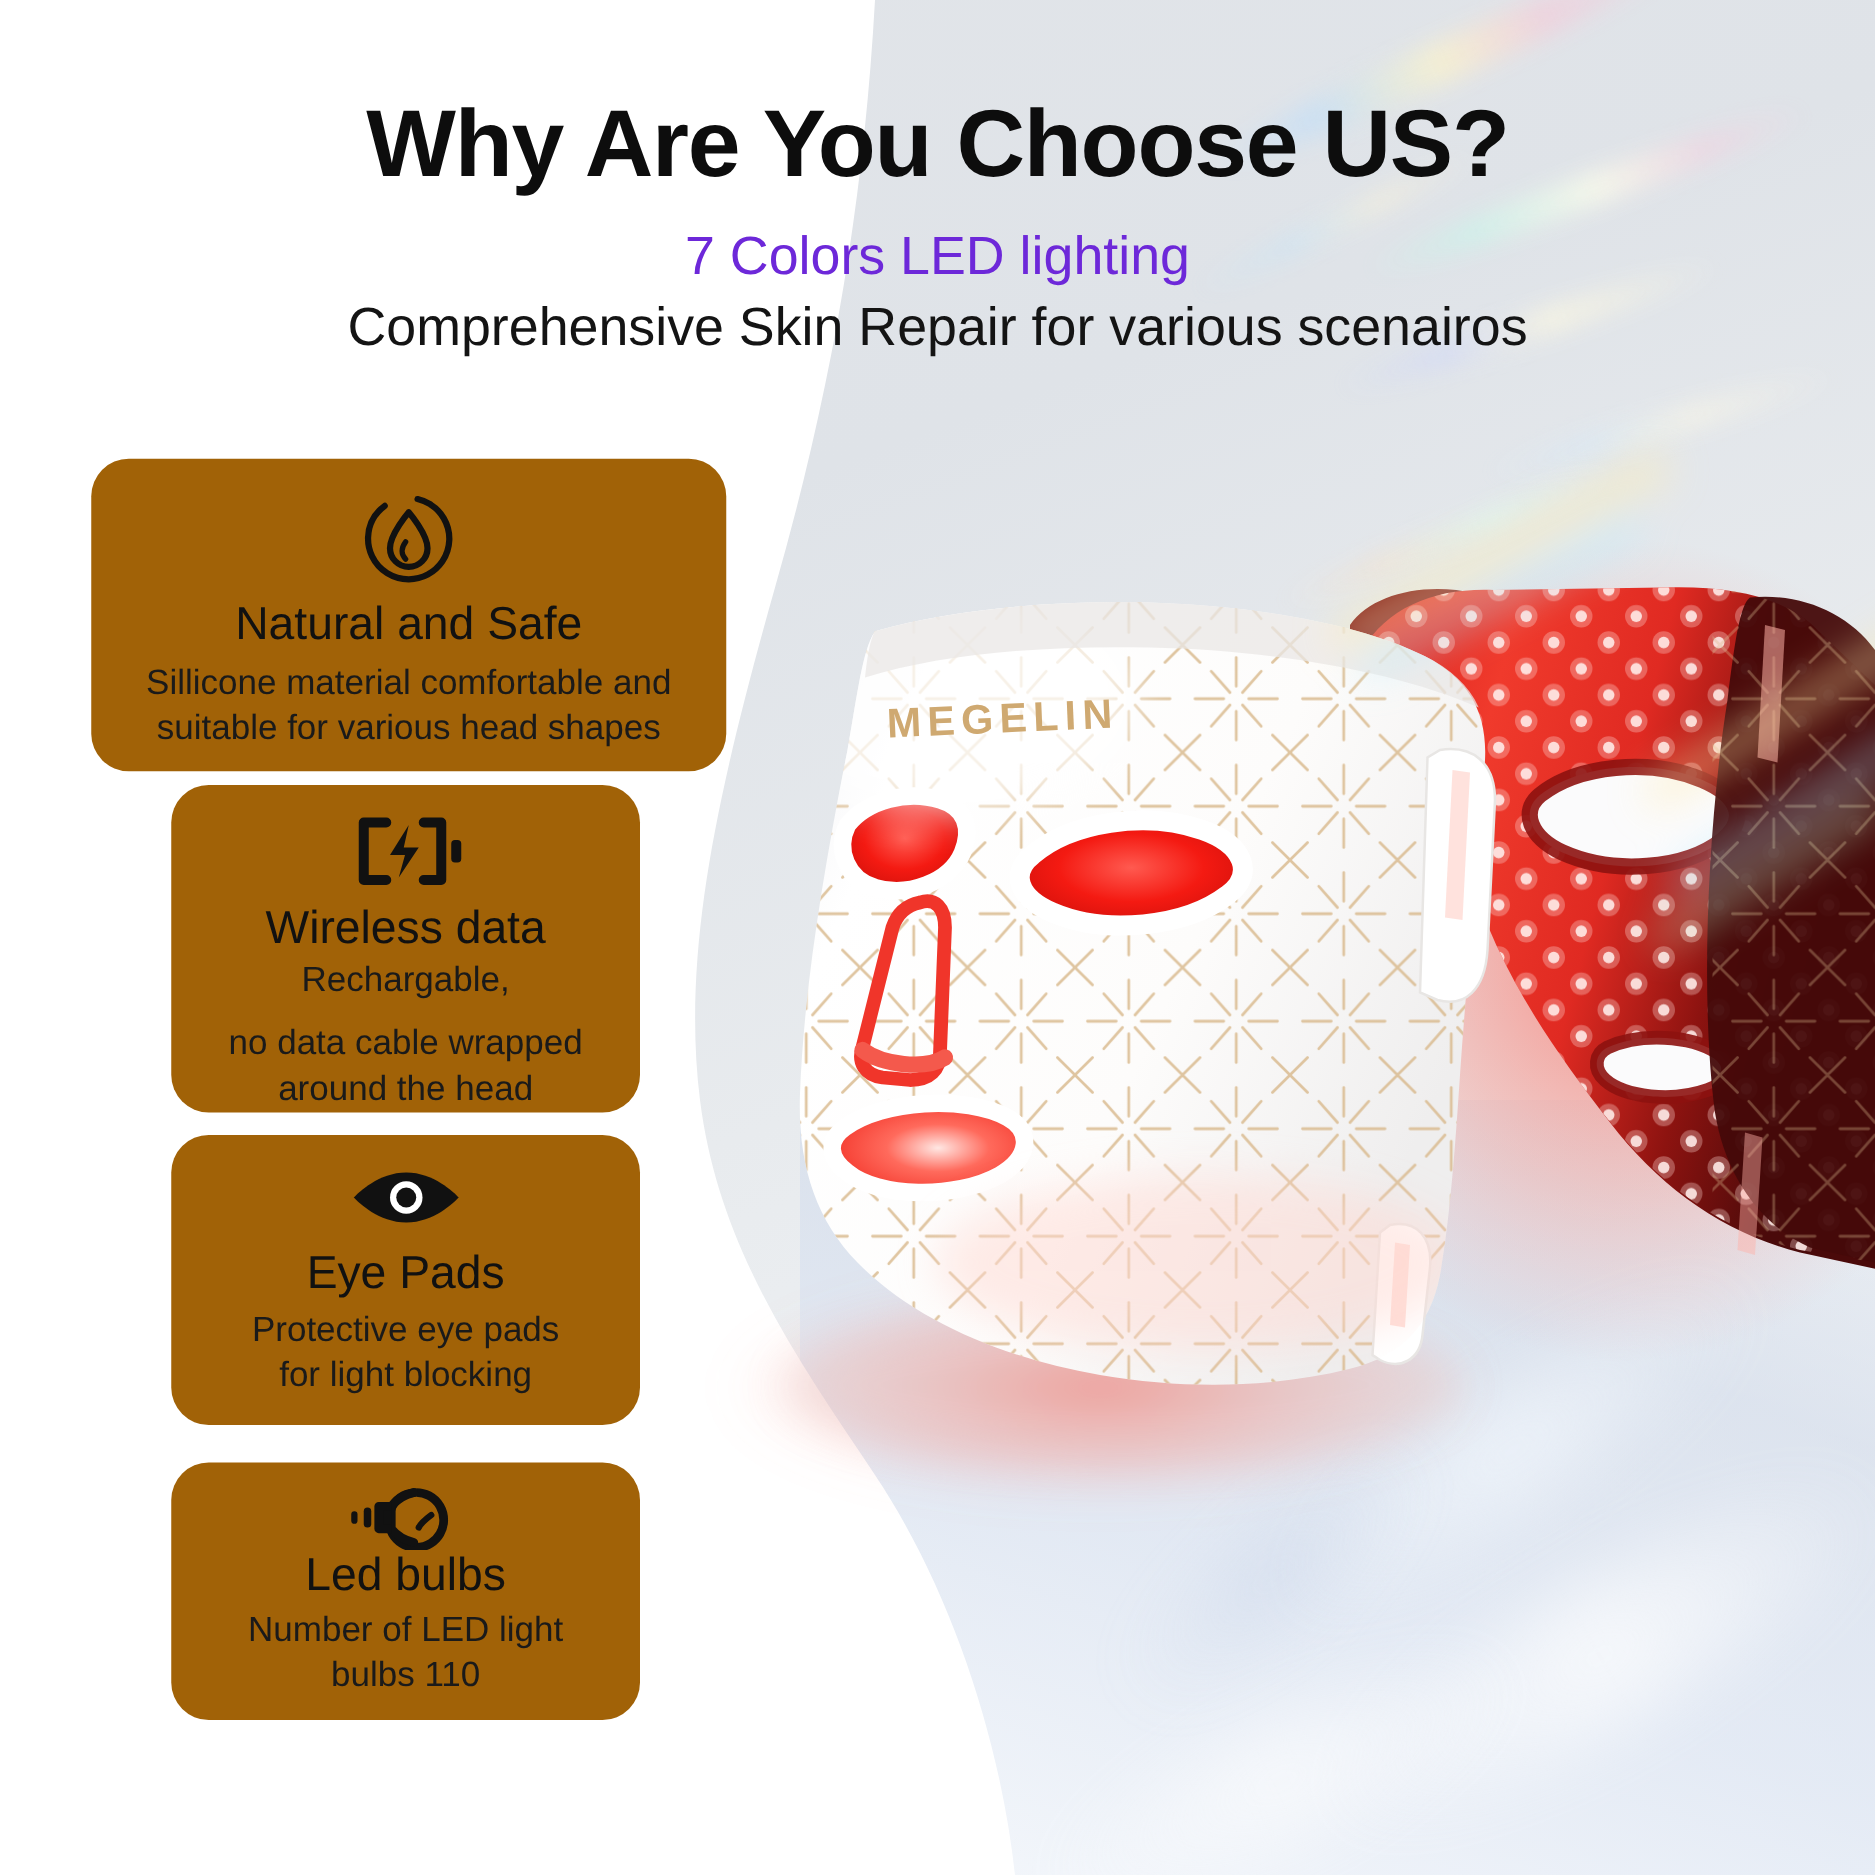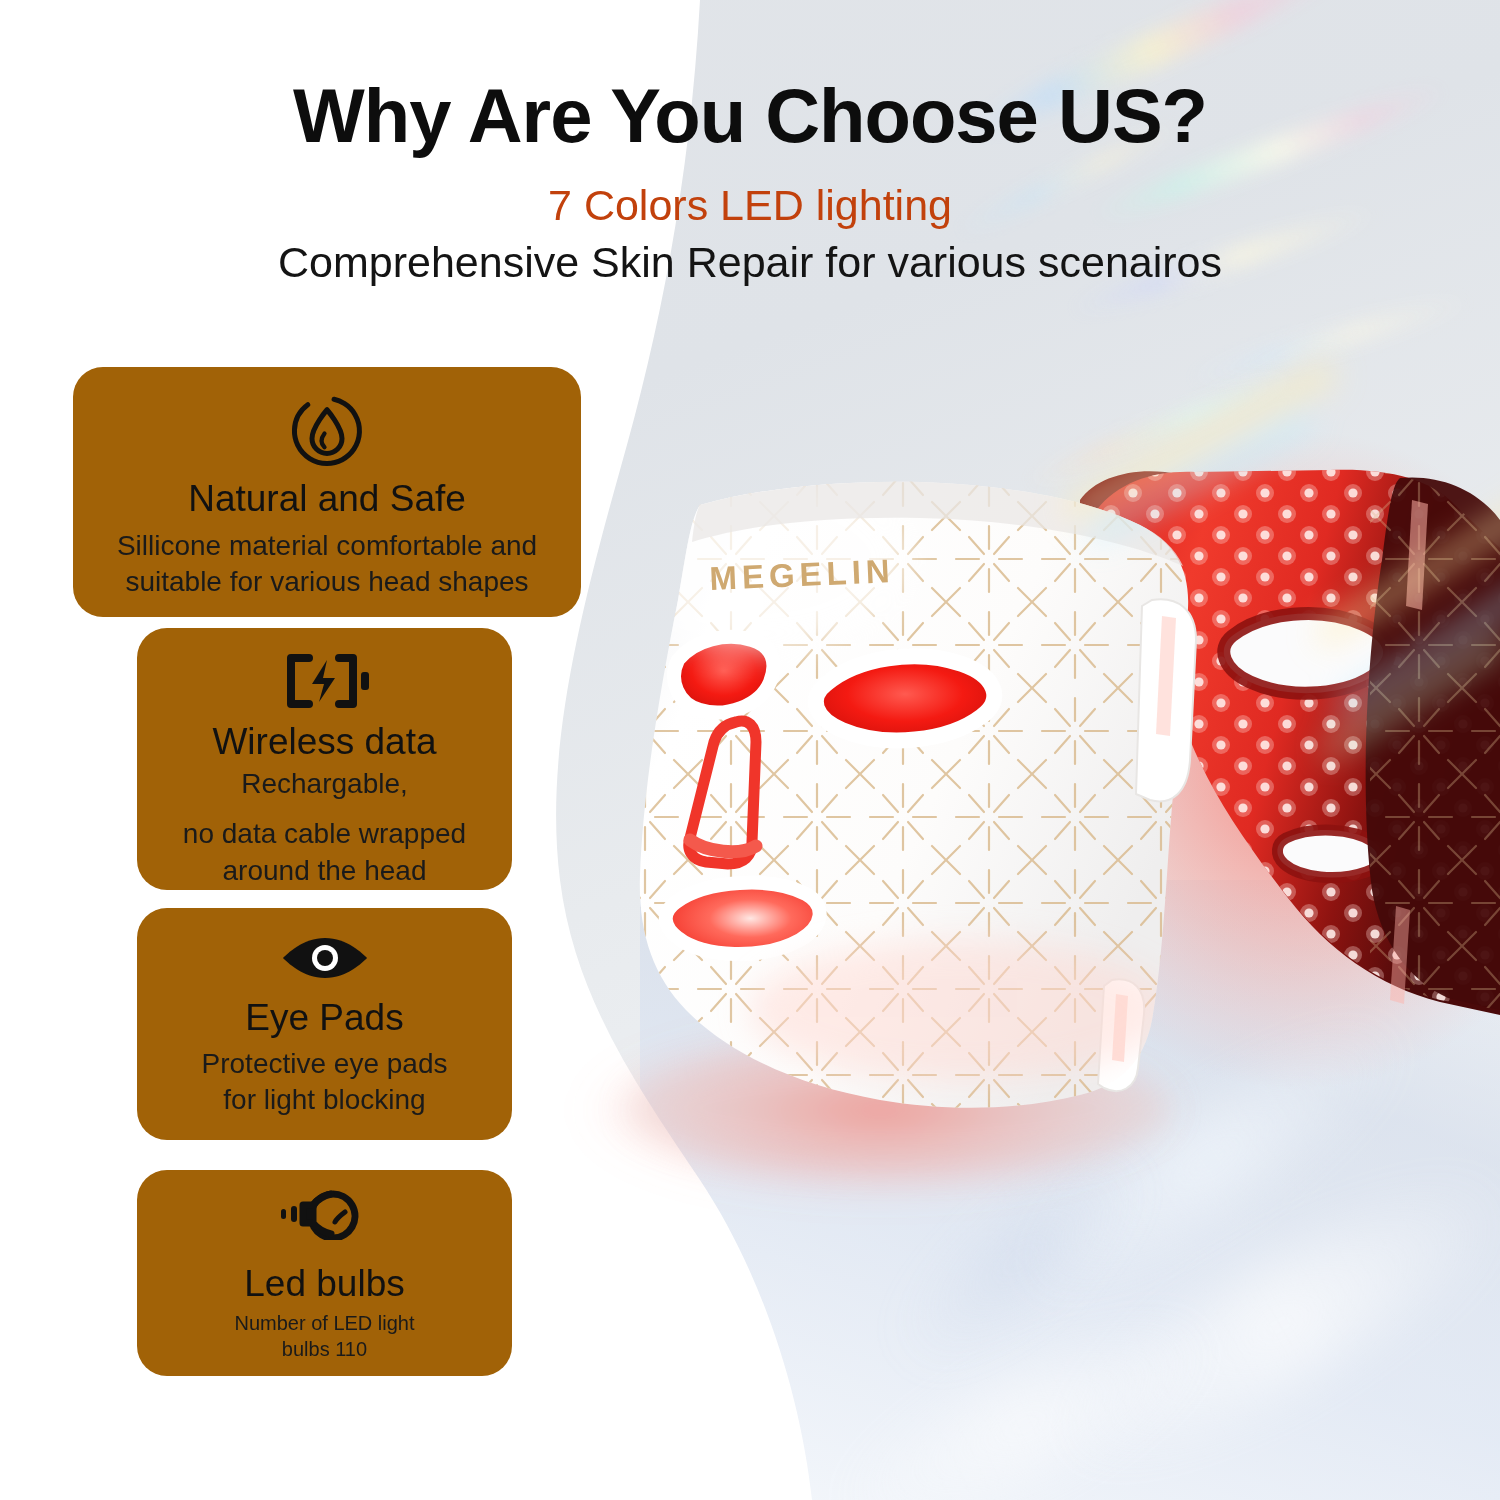--- a/index.html
+++ b/index.html
@@ -54,21 +54,21 @@
 
   
   .white-curve{position:absolute;inset:0;}
 
   
   .header{position:absolute;left:0;top:78px;width:1500px;text-align:center;z-index:30;}
   .h-title{
     font-size:76px;font-weight:700;color:#0d0d0d;letter-spacing:-1px;line-height:1.0;
     margin:0 0 26px 0;
   }
-  .h-sub1{font-size:43px;font-weight:400;color:#c2410c;line-height:1.18;margin:0;}
+  .h-sub1{font-size:43px;font-weight:400;color:#6d28d9;line-height:1.18;margin:0;}
   .h-sub2{font-size:43px;font-weight:400;color:#141414;line-height:1.18;margin:6px 0 0 0;}
 
   
   .card{
     position:absolute;z-index:40;
     background:#a16207;
     border-radius:30px;
     text-align:center;
     box-sizing:border-box;
   }
@@ -82,22 +82,22 @@
 
   #card2{left:137px;top:628px;width:375px;height:262px;padding-top:22px;}
   #card2 .c-title{font-size:37px;margin-top:10px;}
   #card2 .c-desc{font-size:28px;margin-top:4px;}
 
   #card3{left:137px;top:908px;width:375px;height:232px;padding-top:24px;}
   #card3 .c-title{font-size:37px;margin-top:14px;}
   #card3 .c-desc{font-size:28px;margin-top:8px;}
 
   #card4{left:137px;top:1170px;width:375px;height:206px;padding-top:18px;}
-  #card4 .c-title{font-size:37px;margin-top:24px;}
-  #card4 .c-desc{font-size:20px;margin-top:6px;}
+  #card4 .c-title{font-size:37px;margin-top:0;}
+  #card4 .c-desc{font-size:28px;margin-top:6px;}
 
   
   .product{position:absolute;left:0;top:0;width:1500px;height:1500px;z-index:20;pointer-events:none;}
 </style>
 </head>
 <body>
 
 <div class="stage">
 
   <div class="bg-grey"></div>

